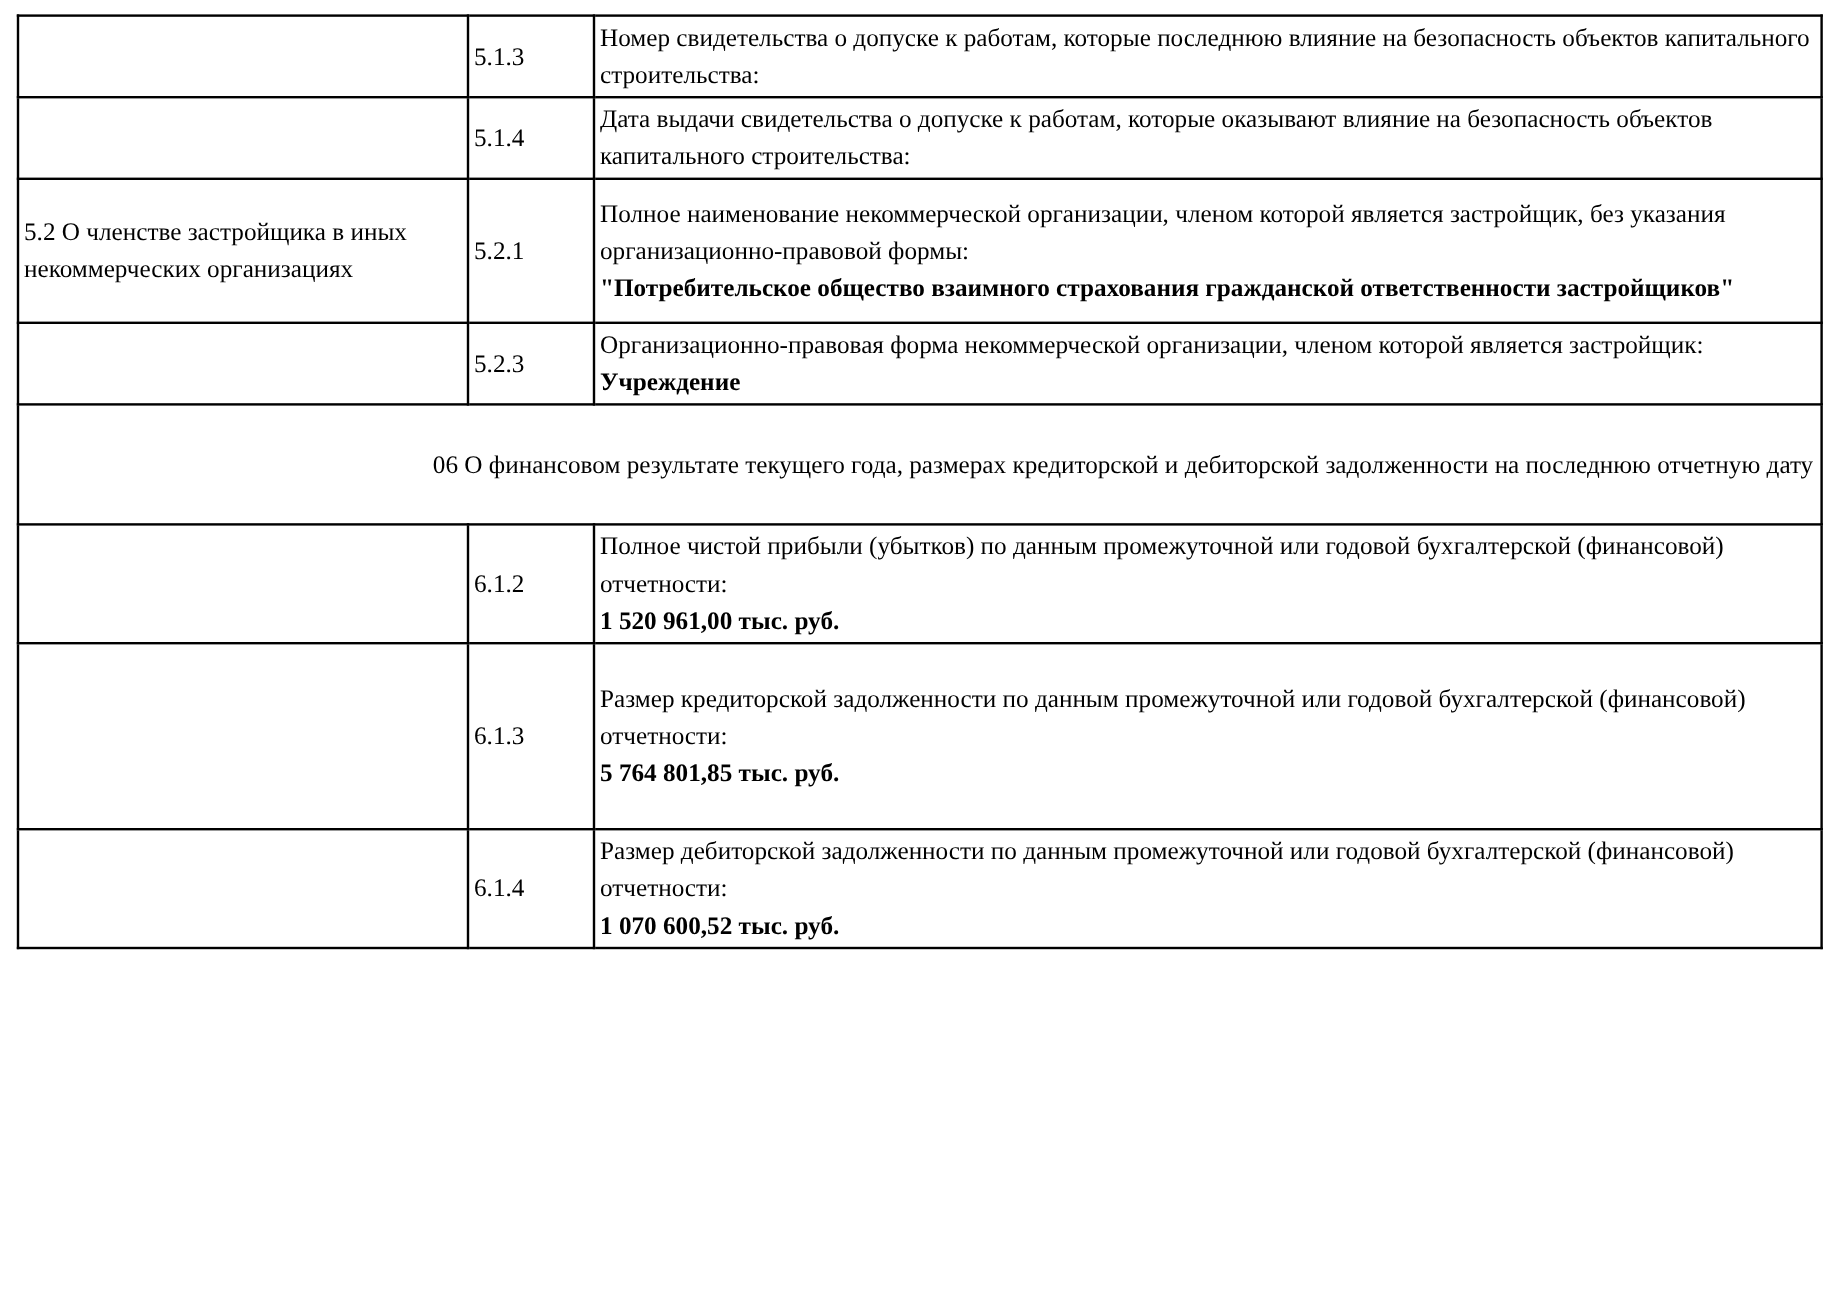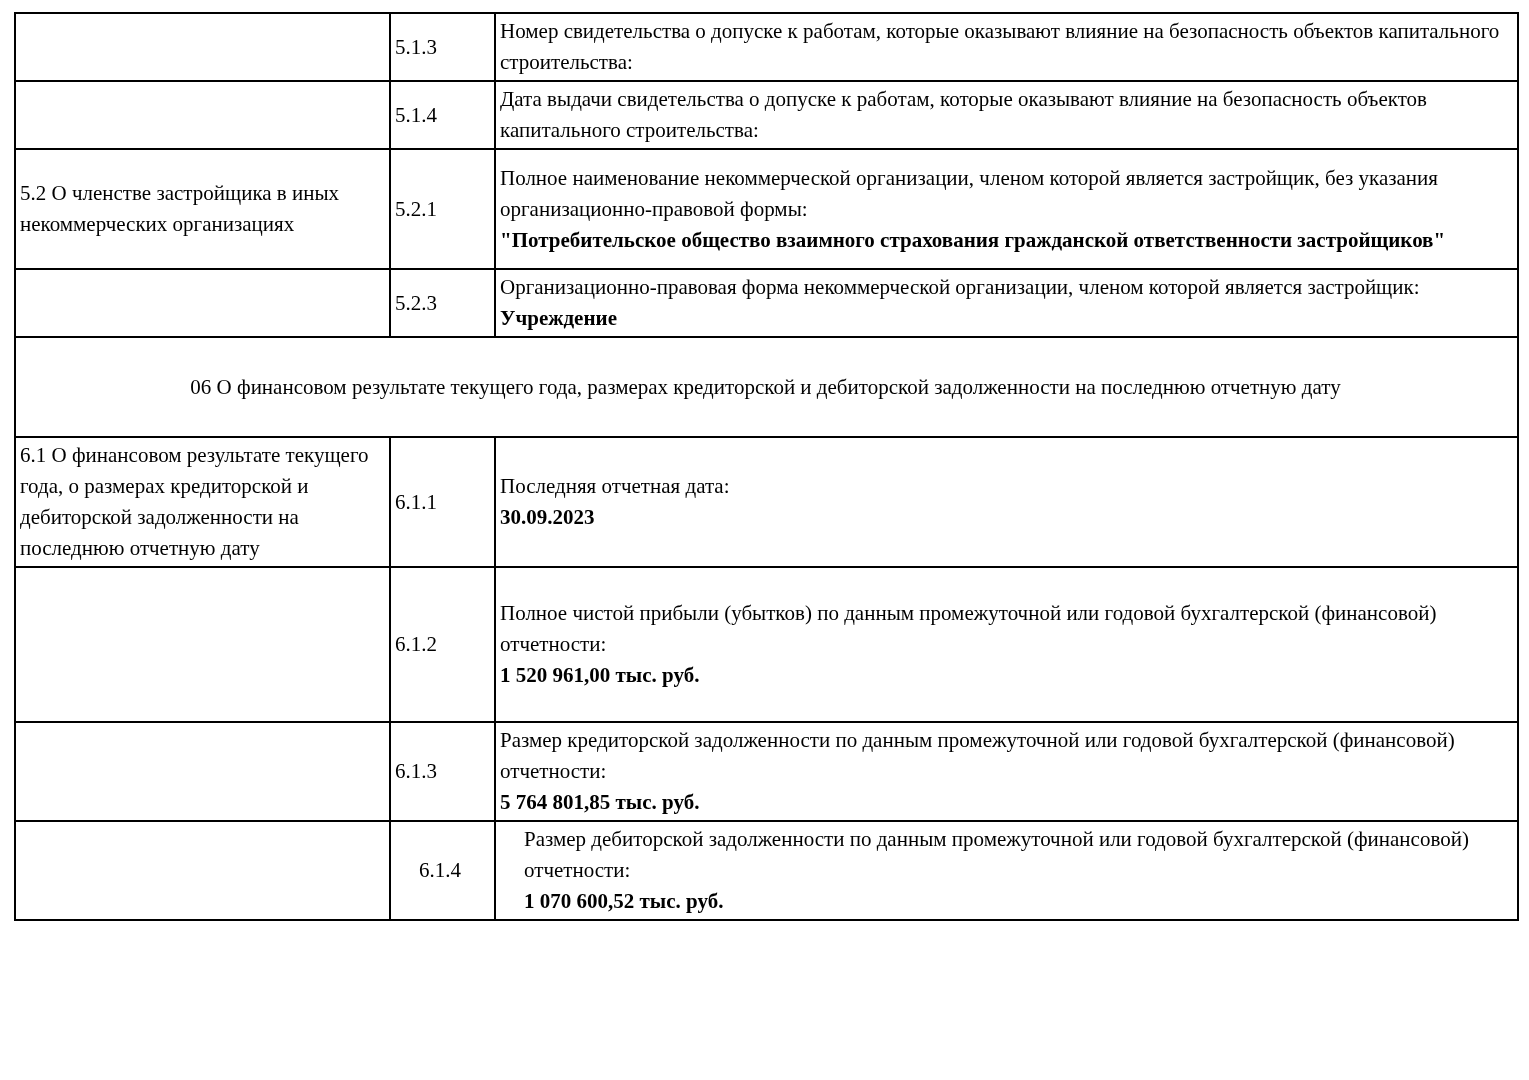--- a/index.html
+++ b/index.html
@@ -34,21 +34,21 @@
     vertical-align: middle;
     font-size: 21px;
     line-height: 31px;
     padding: 2px 6px 2px 4px;
     overflow: hidden;
     word-wrap: break-word;
   }
   td.category-cell { text-align: left; }
   td.number-cell   { text-align: left; padding-left: 5px; }
   td.content-cell  { text-align: left; }
-  td.section-cell  { text-align: center; padding-top: 1px; padding-bottom: 1px; }
+  td.section-cell  { text-align: right; padding-top: 1px; padding-bottom: 1px; }
 
   .field-value { font-weight: bold; }
 
   
   tr:nth-child(1)  td { height: 58px; }
   tr:nth-child(2)  td { height: 59px; }
   tr:nth-child(3)  td { height: 114px; }
   tr:nth-child(4)  td { height: 56px; }
   tr:nth-child(5)  td { height: 94px; }
   tr:nth-child(6)  td { height: 31px; }
@@ -65,21 +65,21 @@
     <colgroup>
       <col class="col-category">
       <col class="col-number">
       <col class="col-content">
     </colgroup>
     <tbody>
         <tr>
           <td class="category-cell"></td>
           <td class="number-cell">5.1.3</td>
           <td class="content-cell">
-            <div class="field-label">Номер свидетельства о допуске к работам, которые оказывают влияние на безопасность объектов капитального строительства:</div>
+            <div class="field-label">Номер свидетельства о допуске к работам, которые последнюю влияние на безопасность объектов капитального строительства:</div>
           </td>
         </tr>
         <tr>
           <td class="category-cell"></td>
           <td class="number-cell">5.1.4</td>
           <td class="content-cell">
             <div class="field-label">Дата выдачи свидетельства о допуске к работам, которые оказывают влияние на безопасность объектов капитального строительства:</div>
           </td>
         </tr>
         <tr>
@@ -93,28 +93,20 @@
         <tr>
           <td class="category-cell"></td>
           <td class="number-cell">5.2.3</td>
           <td class="content-cell">
             <div class="field-label">Организационно-правовая форма некоммерческой организации, членом которой является застройщик:</div>
             <div class="field-value">Учреждение</div>
           </td>
         </tr>
         <tr>
           <td colspan="3" class="section-cell">06 О финансовом результате текущего года, размерах кредиторской и дебиторской задолженности на последнюю отчетную дату</td>
-        </tr>
-        <tr>
-          <td class="category-cell">6.1 О финансовом результате текущего года, о размерах кредиторской и дебиторской задолженности на последнюю отчетную дату</td>
-          <td class="number-cell">6.1.1</td>
-          <td class="content-cell">
-            <div class="field-label">Последняя отчетная дата:</div>
-            <div class="field-value">30.09.2023</div>
-          </td>
         </tr>
         <tr>
           <td class="category-cell"></td>
           <td class="number-cell">6.1.2</td>
           <td class="content-cell">
             <div class="field-label">Полное чистой прибыли (убытков) по данным промежуточной или годовой бухгалтерской (финансовой) отчетности:</div>
             <div class="field-value">1 520 961,00 тыс. руб.</div>
           </td>
         </tr>
         <tr>

